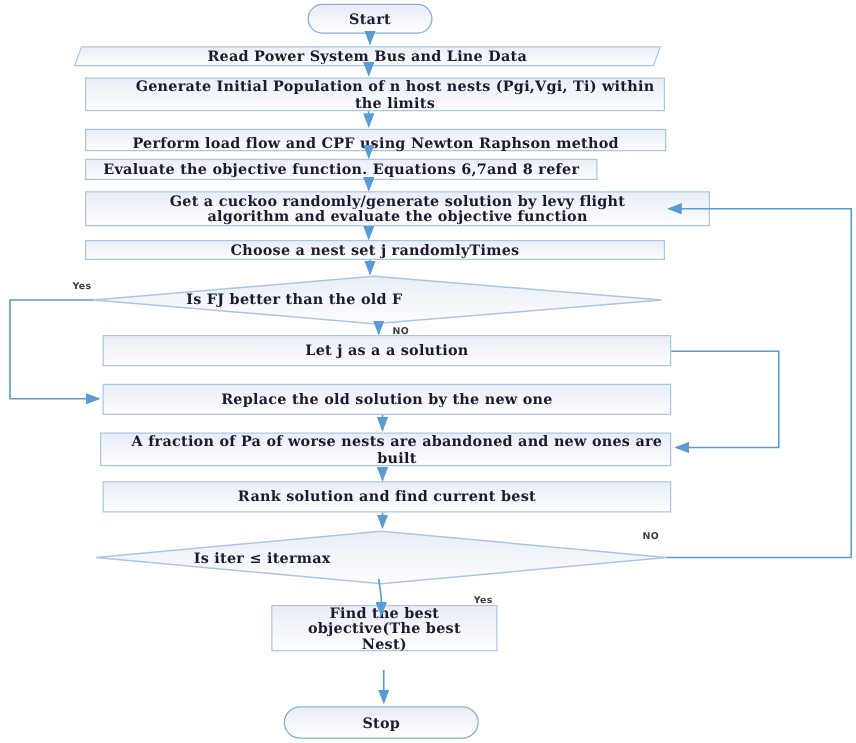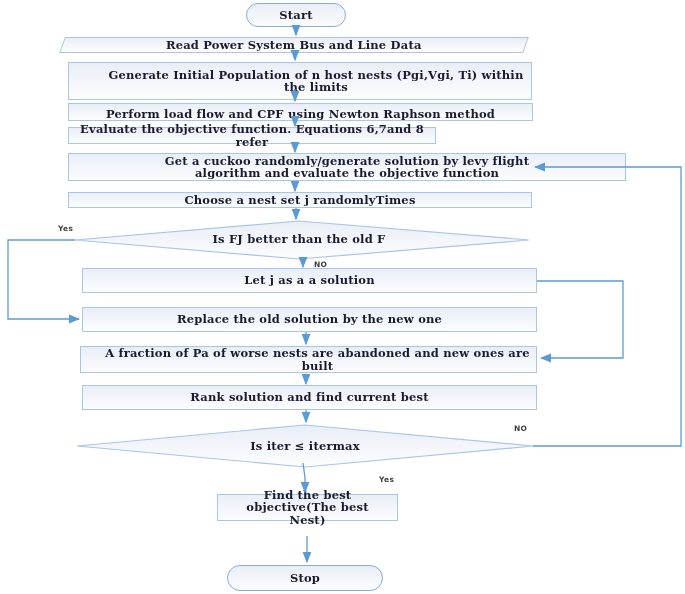--- a/index.html
+++ b/index.html
@@ -25,21 +25,21 @@
   }
   .oval{border-radius:13px;border-width:1.5px;border-color:#84aedd;}
   .skew{transform:skewX(-20deg);}
   .unskew{transform:skewX(20deg);display:block;}
   .floating-label{
     position:absolute;z-index:6;color:var(--label);
     font-family:"DejaVu Sans","Liberation Sans",sans-serif;
     font-size:7.5px;font-weight:bold;letter-spacing:.3px;
   }
   .diamond-label{
-    position:absolute;z-index:6;color:var(--text);text-align:center;
+    position:absolute;z-index:6;color:var(--text);text-align:left;
     font-weight:bold;font-size:11.5px;letter-spacing:.2px;
   }
   #edges{position:absolute;left:0;top:0;z-index:4;pointer-events:none;}
   #edges polyline,#edges line{fill:none;stroke:var(--line);stroke-width:1.3;}
   #edges polygon.diamond{fill:url(#shapeGrad);stroke:var(--border);stroke-width:1.2;}
   #arrowhead path{fill:var(--line);}
   .w440{max-width:440px;}
   .w380{max-width:380px;}
   .w430{max-width:430px;}
   .w158{max-width:158px;}
@@ -50,33 +50,33 @@
 <div id="canvas">
 
   <div class="node oval" style="left:246px;top:3px;width:100px;height:24px;">
     <span>Start</span>
   </div>
 
   <div class="node skew" style="left:62px;top:37px;width:464px;height:16px;">
     <span class="unskew">Read Power System Bus and Line Data</span>
   </div>
 
-  <div class="node" style="left:68px;top:62px;width:464px;height:38px;padding-left:32px;">
+  <div class="node" style="left:68px;top:62px;width:464px;height:27px;padding-left:32px;">
     <span class="w440">Generate Initial Population of n host nests (Pgi,Vgi, Ti) within the limits</span>
   </div>
 
   <div class="node" style="left:68px;top:103px;width:465px;height:18px;align-items:flex-end;">
     <span>Perform load flow and CPF using Newton Raphson method</span>
   </div>
 
-  <div class="node" style="left:68px;top:127px;width:368px;height:17px;">
+  <div class="node" style="left:68px;top:127px;width:410px;height:17px;">
     <span>Evaluate the objective function. Equations 6,7and 8 refer</span>
   </div>
 
-  <div class="node" style="left:68px;top:153px;width:558px;height:28px;">
+  <div class="node" style="left:68px;top:153px;width:500px;height:28px;">
     <span class="w380">Get a cuckoo randomly/generate solution by levy flight algorithm and evaluate the objective function</span>
   </div>
 
   <div class="node" style="left:68px;top:192px;width:464px;height:16px;">
     <span>Choose a nest set j randomlyTimes</span>
   </div>
 
   <div class="node" style="left:82px;top:268px;width:455px;height:25px;">
     <span>Let j as a a solution</span>
   </div>
@@ -86,21 +86,21 @@
   </div>
 
   <div class="node" style="left:80px;top:346px;width:457px;height:27px;padding-left:18px;">
     <span class="w430">A fraction of Pa of worse nests are abandoned and new ones are built</span>
   </div>
 
   <div class="node" style="left:82px;top:385px;width:455px;height:25px;">
     <span>Rank solution and find current best</span>
   </div>
 
-  <div class="node" style="left:217px;top:494px;width:181px;height:27px;">
+  <div class="node" style="left:217px;top:484px;width:181px;height:37px;">
     <span class="w158">Find the best objective(The best Nest)</span>
   </div>
 
   <div class="node oval" style="left:227px;top:565px;width:156px;height:26px;">
     <span>Stop</span>
   </div>
 
   <div class="diamond-label" style="left:149px;top:232px;width:300px;">Is FJ better than the old F</div>
   <div class="diamond-label" style="left:155px;top:439px;width:300px;">Is iter ≤ itermax</div>
 

